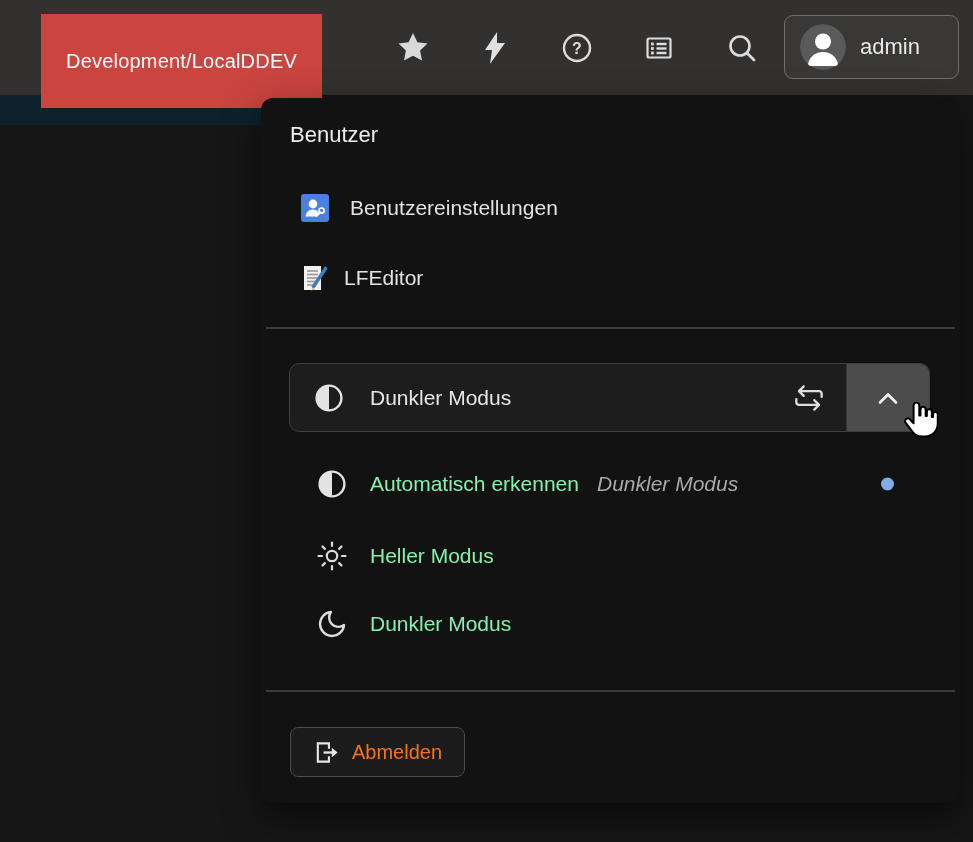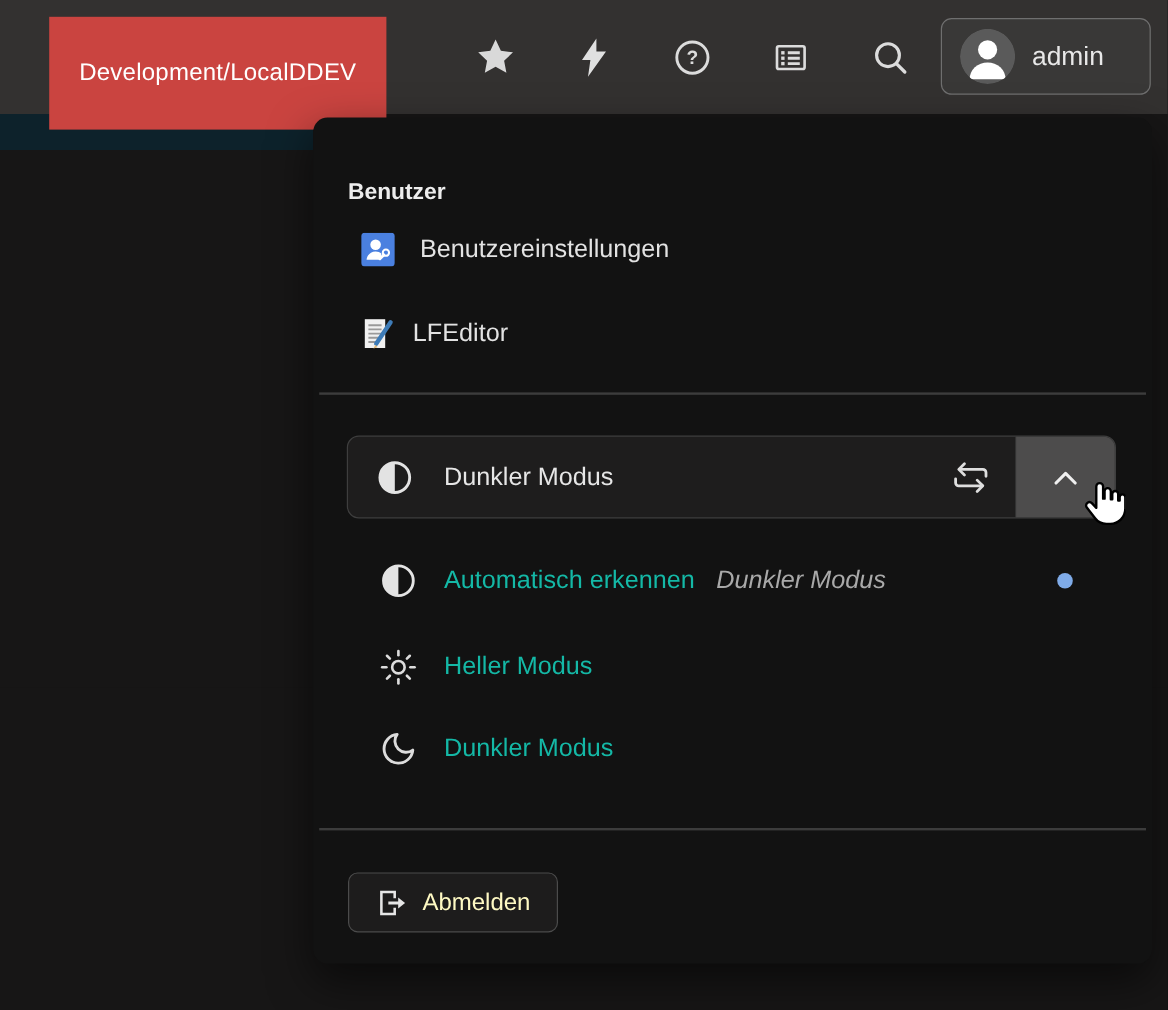--- a/index.html
+++ b/index.html
@@ -44,21 +44,21 @@
 
   
   #user-dropdown {
     left:261px; top:98px; width:699px; height:705px;
     background:#121212; border-radius:12px;
     box-shadow:0 14px 36px rgba(0,0,0,.55);
     z-index:5;
   }
   #dropdown-title {
     position:absolute; left:29px; top:24px;
-    color:#ededed; font-size:19px; font-weight:bold;margin-top:28px;
+    color:#ededed; font-size:22px; font-weight:normal;
   }
   .menu-item {
     position:absolute; left:40px; height:44px;
     display:flex; align-items:center; gap:15px;
     color:#e2e2e2; font-size:21px; cursor:pointer;
   }
   #menu-item-settings { top:88px;gap:21px; }
   #menu-item-lfeditor { top:158px; }
   .menu-item .mi-icon { width:28px; height:28px; flex:0 0 auto; }
 
@@ -94,33 +94,33 @@
   
   .scheme-option {
     position:absolute; left:0; width:699px; height:68px;
     display:flex; align-items:center; padding-left:55px; box-sizing:border-box;
     cursor:pointer; background:transparent; border:none; text-align:left;
   }
   #option-auto  { top:352px; }
   #option-light { top:424px; }
   #option-dark  { top:492px; }
   .scheme-option .opt-icon { width:32px; height:32px; margin-right:22px; flex:0 0 auto; }
-  .opt-label { color:#14b8a6; font-size:21px; white-space:nowrap; }
+  .opt-label { color:#86efac; font-size:21px; white-space:nowrap; }
   .opt-hint  { color:#a9a9a9; font-size:21px; font-style:italic; margin-left:18px; white-space:nowrap; }
   .active-dot {
     position:absolute; left:620px; top:50%; transform:translateY(-50%);
     width:13px; height:13px; border-radius:50%; background:#7fabe8;
   }
 
   
   #logout-button {
     position:absolute; left:29px; top:629px; height:50px;
     background:#1d1c1c; border:1px solid #4b4b4b; border-radius:8px;
     display:flex; align-items:center; gap:12px; padding:0 22px;
-    color:#fef9c3; font-size:20px; cursor:pointer;
+    color:#f97316; font-size:20px; cursor:pointer;
   }
 
   
   #mouse-cursor { left:901px; top:400px; z-index:50; pointer-events:none; }
 </style>
 </head>
 <body>
 
 <div class="abs" id="band-upper"></div>
 <div class="abs" id="band-line"></div>

